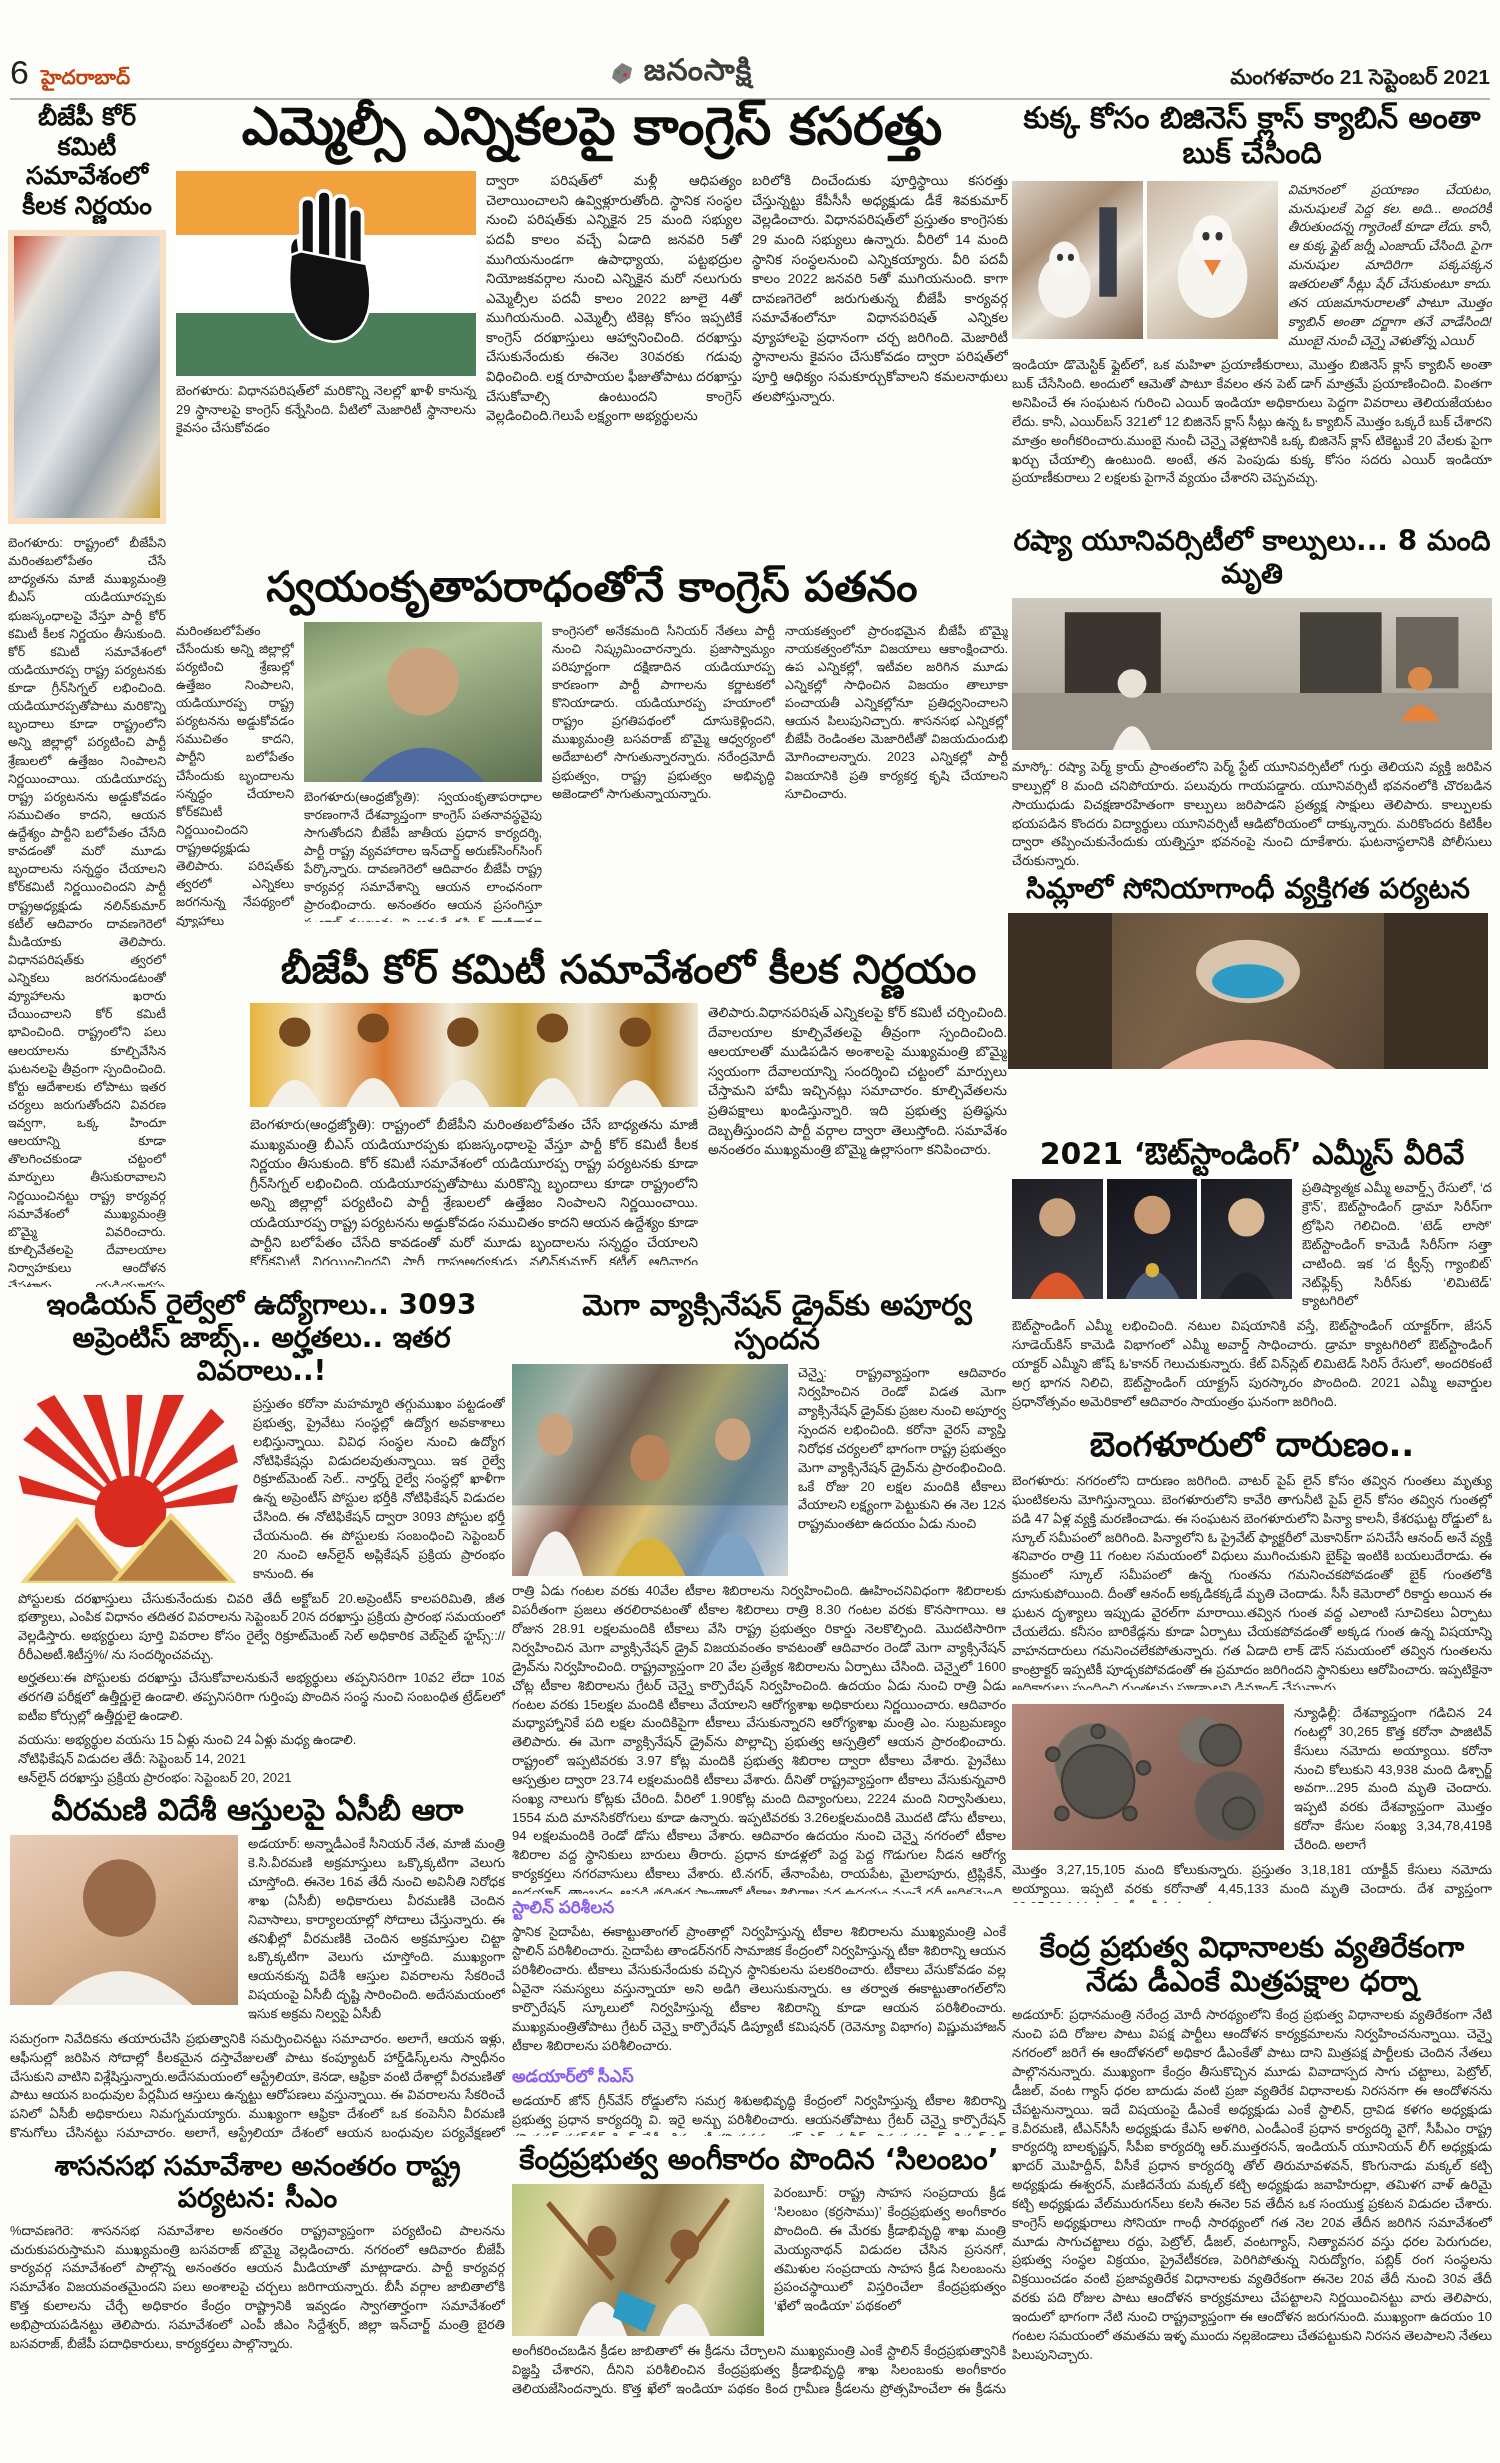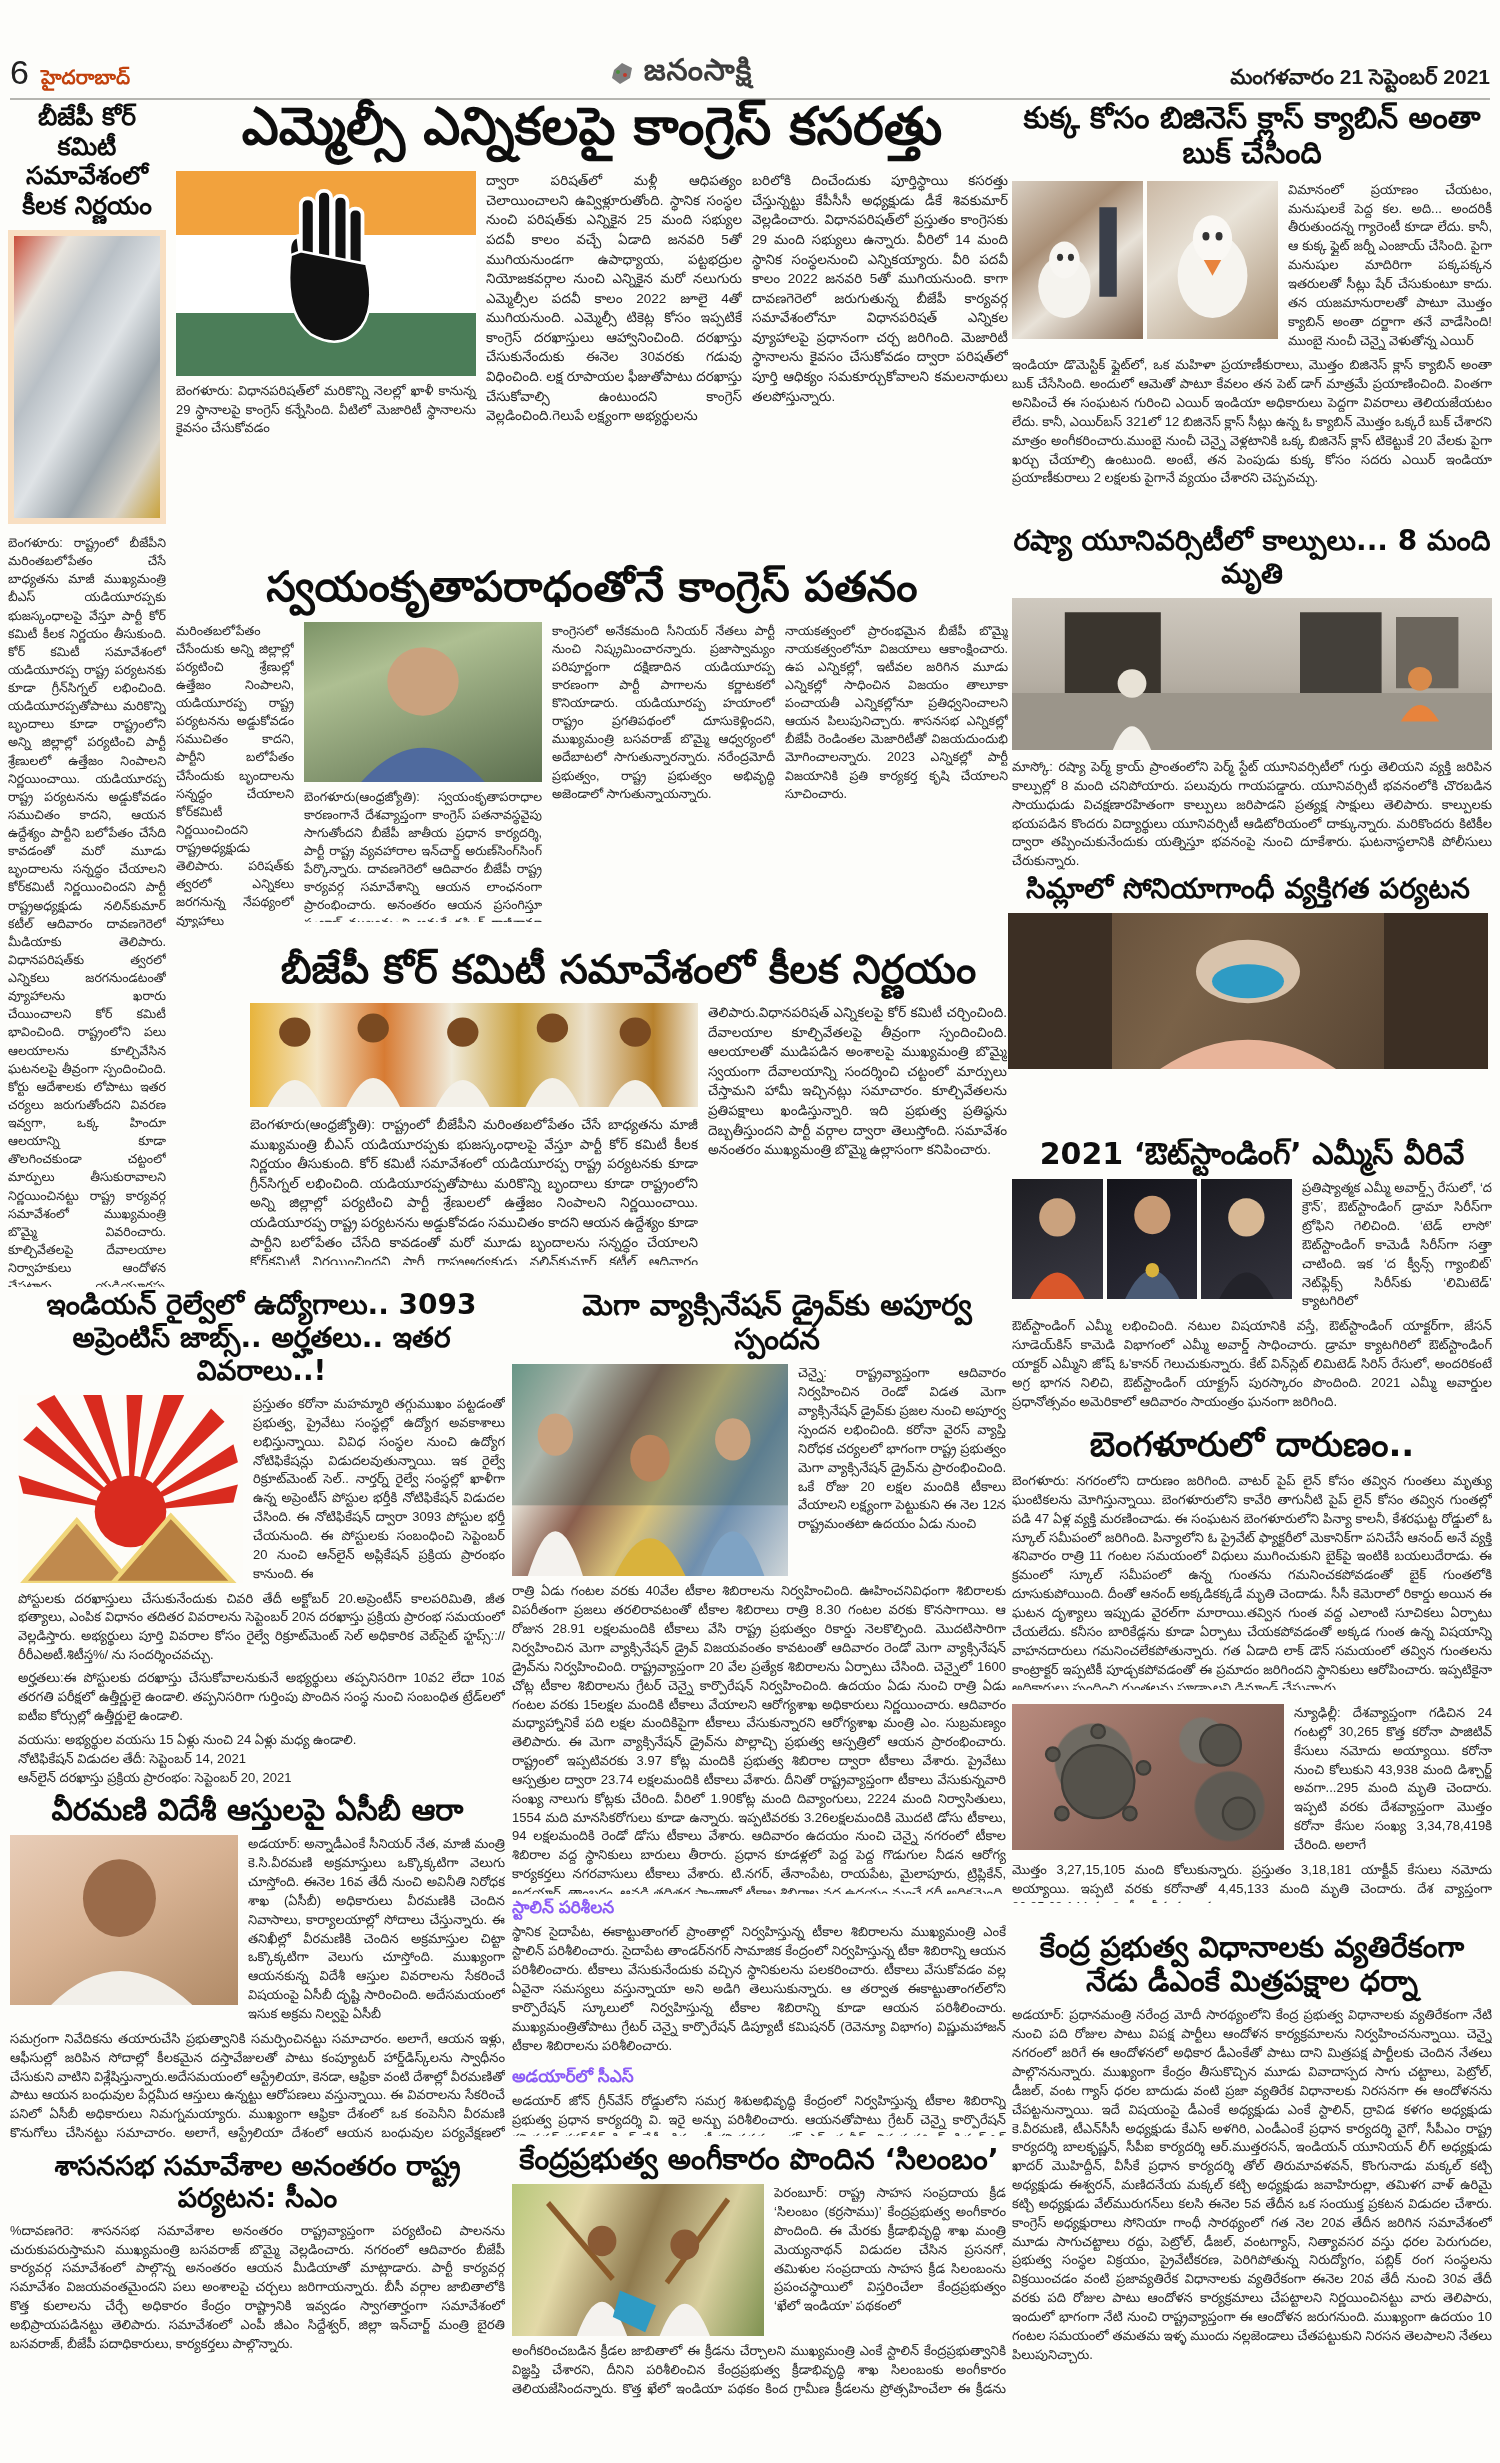--- a/index.html
+++ b/index.html
@@ -232,21 +232,21 @@
           </svg>
         </div>
       </div>
       <div class="col bt">పెరంబూర్: రాష్ట్ర సాహస సంప్రదాయ క్రీడ ‘సిలంబం (కర్రసాము)’ కేంద్రప్రభుత్వ అంగీకారం పొందింది. ఈ మేరకు క్రీడాభివృద్ధి శాఖ మంత్రి మెయ్యనాథన్ విడుదల చేసిన ప్రసనగో, తమిళుల సంప్రదాయ సాహస క్రీడ సిలంబంను ప్రపంచస్థాయిలో విస్తరించేలా కేంద్రప్రభుత్వం ‘ఖేలో ఇండియా’ పథకంలో</div>
     </div>
     <div class="bt" style="margin-top:6px;height:64px;">అంగీకరించబడిన క్రీడల జాబితాలో ఈ క్రీడను చేర్చాలని ముఖ్యమంత్రి ఎంకే స్టాలిన్ కేంద్రప్రభుత్వానికి విజ్ఞప్తి చేశారని, దీనిని పరిశీలించిన కేంద్రప్రభుత్వ క్రీడాభివృద్ధి శాఖ సిలంబంకు అంగీకారం తెలియజేసిందన్నారు. కొత్త ఖేలో ఇండియా పథకం కింద గ్రామీణ క్రీడలను ప్రోత్సహించేలా ఈ క్రీడను జాబితాలో చేర్చినట్టు కేంద్రం ప్రకటించడం రాష్ట్రానికి గర్వకారణమని మంత్రి తెలిపారు.</div>
   </div>
 
   <div class="art" style="left:1012px;top:100px;width:480px;height:422px;">
     <div class="hl" style="font-size:30px;">కుక్క కోసం బిజినెస్ క్లాస్ క్యాబిన్ అంతా బుక్ చేసింది</div>
-    <div class="row" style="margin-top:10px;">
+    <div class="row" style="margin-top:10px;font-style:italic;">
       <div class="col" style="flex:0 0 266px;display:flex;gap:4px;">
         <div class="photo" style="flex:1;height:158px;background:linear-gradient(140deg,#d9cfc2 0%,#a98f76 35%,#e8e2d8 60%,#8a6f58 100%);">
           <svg viewBox="0 0 60 60" preserveAspectRatio="none">
               <circle cx="24" cy="40" r="12" fill="#f5f3ee"></circle>
               <circle cx="24" cy="30" r="7" fill="#f8f6f2"></circle>
               <circle cx="22" cy="29" r="1.4" fill="#333"></circle>
               <circle cx="27" cy="29" r="1.4" fill="#333"></circle>
               <path d="M40 10 L48 10 L48 44 L40 44Z" fill="#3a3f4a"></path>
             </svg>
         </div>

